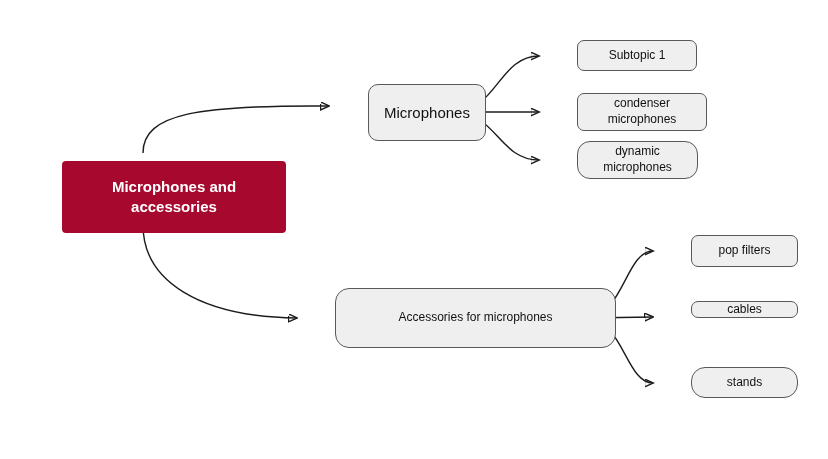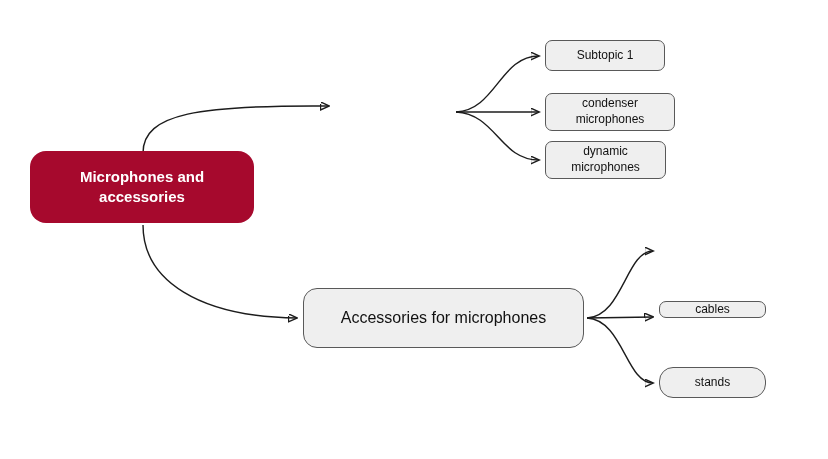--- a/index.html
+++ b/index.html
@@ -34,45 +34,46 @@
     justify-content: center;
     text-align: center;
     background: var(--node-bg, #efefef);
     border: 1px solid var(--node-border, #595959);
     border-radius: 7px;
     color: var(--node-text, #111111);
     font-size: 12px;
     line-height: 1.3;
     padding: 3px 10px;
     cursor: default;
+    margin-left: 32px;
   }
   .node-root {
-    left: 30px; top: 151px; width: 224px; height: 72px;
+    left: 30px; top: 161px; width: 224px; height: 72px;
     background: var(--root-bg, #a6092d);
     border: none;
-    border-radius: 16px;
+    border-radius: 4px;
     color: var(--root-text, #ffffff);
     font-weight: bold;
     font-size: 15px;
     line-height: 1.35;
   }
   .node-root .label-wrap { max-width: 170px; }
   .node-microphones {
     left: 336px; top: 84px; width: 118px; height: 57px;
     font-size: 15px;
     border-radius: 10px;
   }
   .node-accessories {
     left: 303px; top: 288px; width: 281px; height: 60px;
-    font-size: 16px;
+    font-size: 12px;
     border-radius: 14px;
   }
   .node-subtopic1   { left: 545px; top: 40px;  width: 120px; height: 31px; }
   .node-condenser   { left: 545px; top: 93px;  width: 130px; height: 38px; }
-  .node-dynamic     { left: 545px; top: 141px; width: 121px; height: 38px; }
+  .node-dynamic     { left: 545px; top: 141px; width: 121px; height: 38px; border-radius: 13px; }
   .node-popfilters  { left: 659px; top: 235px; width: 107px; height: 32px; }
   .node-cables      { left: 659px; top: 301px; width: 107px; height: 17px; }
   .node-stands      { left: 659px; top: 367px; width: 107px; height: 31px; border-radius: 14px; }
   .node-condenser .label-wrap, .node-dynamic .label-wrap { max-width: 100px; }
 </style>
 </head>
 <body>
 
 <div class="canvas">
 
@@ -89,37 +90,43 @@
     <path d="M 456 112 C 496 114, 500 160, 539 160" marker-end="url(#arrow)"></path>
     <path d="M 587 318 C 623 316, 626 251, 653 251" marker-end="url(#arrow)"></path>
     <path d="M 587 318 L 653 317" marker-end="url(#arrow)"></path>
     <path d="M 587 318 C 623 320, 626 383, 653 383" marker-end="url(#arrow)"></path>
   </svg>
 
   <div class="node node-root">
     <span class="label-wrap">Microphones and accessories</span>
   </div>
 
+  <div class="node node-microphones">
+    <span class="label-wrap">Microphones</span>
+  </div>
 
   <div class="node node-subtopic1">
     <span class="label-wrap">Subtopic 1</span>
   </div>
 
   <div class="node node-condenser">
     <span class="label-wrap">condenser microphones</span>
   </div>
 
   <div class="node node-dynamic">
     <span class="label-wrap">dynamic microphones</span>
   </div>
 
   <div class="node node-accessories">
     <span class="label-wrap">Accessories for microphones</span>
   </div>
 
+  <div class="node node-popfilters">
+    <span class="label-wrap">pop filters</span>
+  </div>
 
   <div class="node node-cables">
     <span class="label-wrap">cables</span>
   </div>
 
   <div class="node node-stands">
     <span class="label-wrap">stands</span>
   </div>
 
 </div>

